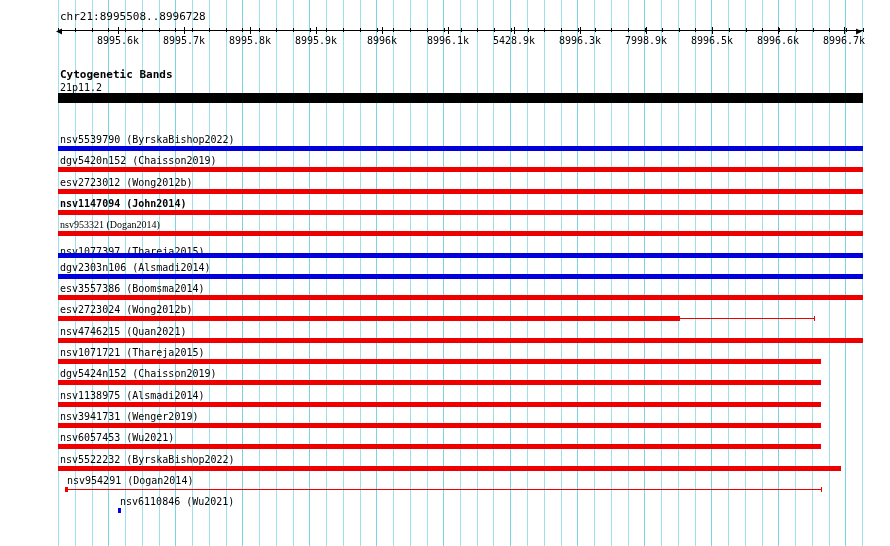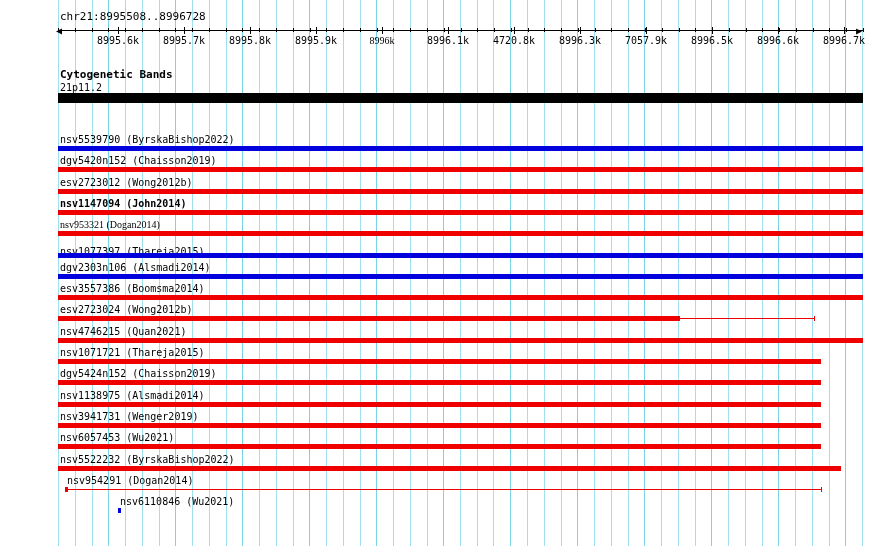--- a/index.html
+++ b/index.html
@@ -281,25 +281,25 @@
       <div class="tick" style="left: 755px; height: 4px; top: 2px;"></div>
       <div class="tick" style="left: 771px; height: 4px; top: 2px;"></div>
       <div class="tick" style="left: 788px; height: 4px; top: 2px;"></div>
       <div class="tick" style="left: 805px; height: 4px; top: 2px;"></div>
     </div>
   <div class="tick-labels" id="tick-labels">
       <span style="left: 60px;">8995.6k</span>
       <span style="left: 126px;">8995.7k</span>
       <span style="left: 192px;">8995.8k</span>
       <span style="left: 258px;">8995.9k</span>
-      <span style="left: 324px; font-family: Liberation Serif, serif;">8996k</span>
+      <span style="left: 324px;">8996k</span>
       <span style="left: 390px;">8996.1k</span>
-      <span style="left: 456px;">4720.8k</span>
+      <span style="left: 456px;">5428.9k</span>
       <span style="left: 522px;">8996.3k</span>
-      <span style="left: 588px;">7057.9k</span>
+      <span style="left: 588px;">7998.9k</span>
       <span style="left: 654px;">8996.5k</span>
       <span style="left: 720px;">8996.6k</span>
       <span style="left: 786px;">8996.7k</span>
     </div>
 
   <div class="track-title" style="top:68px;">Cytogenetic Bands</div>
   <div class="sub-label" style="top:82px;">21p11.2</div>
   <div class="cyto-bar" style="top:93px;"></div>
 
   <div id="variants">

